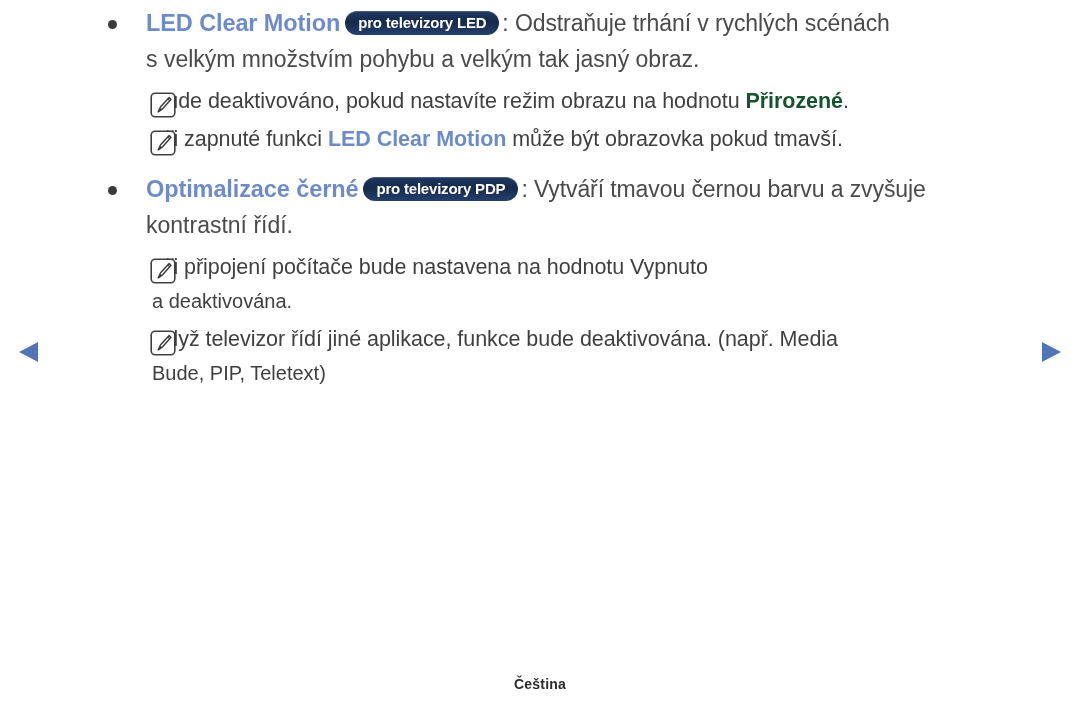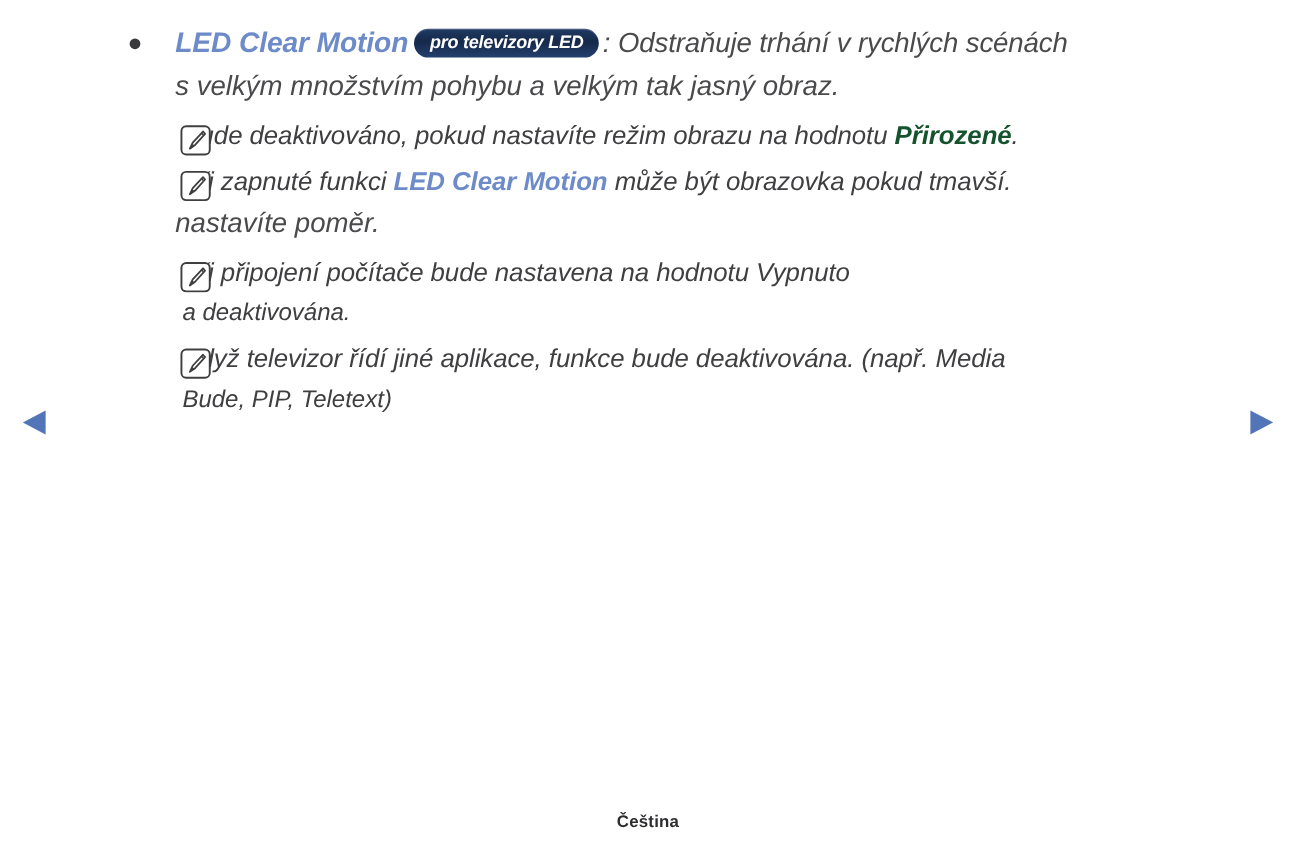--- a/index.html
+++ b/index.html
@@ -20,23 +20,22 @@
   .page {
     position: relative;
     width: 1080px;
     height: 705px;
   }
 
   
   .content {
     position: absolute;
     left: 100px;
-    top: 18px;
+    top: 6px;
     width: 930px;
-    font-style: italic;
   }
 
   
   .bullet-block {
     position: relative;
     padding-left: 46px;
     margin-bottom: 2px;
   }
   .bullet-dot {
     position: absolute;
@@ -187,21 +186,27 @@
         <svg width="26" height="26" viewBox="0 0 26 26">
           <rect x="1.2" y="1.2" width="23.6" height="23.6" rx="4" ry="4" fill="#ffffff" stroke="#3f3f41" stroke-width="1.6"></rect>
           <path d="M19.2 5.6 L10.6 14.8 L8.2 19.9 L12.6 16.8 L20.9 7.6 Z" fill="#ffffff" stroke="#3f3f41" stroke-width="1.5" stroke-linejoin="round"></path>
           <path d="M17.6 6.6 L19.4 8.4" stroke="#3f3f41" stroke-width="1.2"></path>
           <path d="M8.4 19.7 L10.2 16.2 L12.4 16.9 Z" fill="#3f3f41"></path>
         </svg>
       </span>
       <span class="note-text"><span>Při zapnuté funkci </span><span class="hl-blue">LED Clear Motion</span><span> může být obrazovka pokud tmavší.</span></span>
     </div>
 
-    <div class="sub-cont">nastavíte poměr.</div>
+    <div class="bullet-block" style="margin-top:16px;">
+      <span class="bullet-dot"></span>
+      <div class="bullet-text">
+        <span class="term-alt">Optimalizace černé</span><span class="badge">pro televizory PDP</span><span>: Vytváří tmavou černou barvu a zvyšuje</span>
+      </div>
+    </div>
+    <div class="sub-cont">kontrastní řídí.</div>
 
     <div class="note-row" style="margin-top:8px;">
       <span class="note-icon">
         <svg width="26" height="26" viewBox="0 0 26 26">
           <rect x="1.2" y="1.2" width="23.6" height="23.6" rx="4" ry="4" fill="#ffffff" stroke="#3f3f41" stroke-width="1.6"></rect>
           <path d="M19.2 5.6 L10.6 14.8 L8.2 19.9 L12.6 16.8 L20.9 7.6 Z" fill="#ffffff" stroke="#3f3f41" stroke-width="1.5" stroke-linejoin="round"></path>
           <path d="M17.6 6.6 L19.4 8.4" stroke="#3f3f41" stroke-width="1.2"></path>
           <path d="M8.4 19.7 L10.2 16.2 L12.4 16.9 Z" fill="#3f3f41"></path>
         </svg>
       </span>

